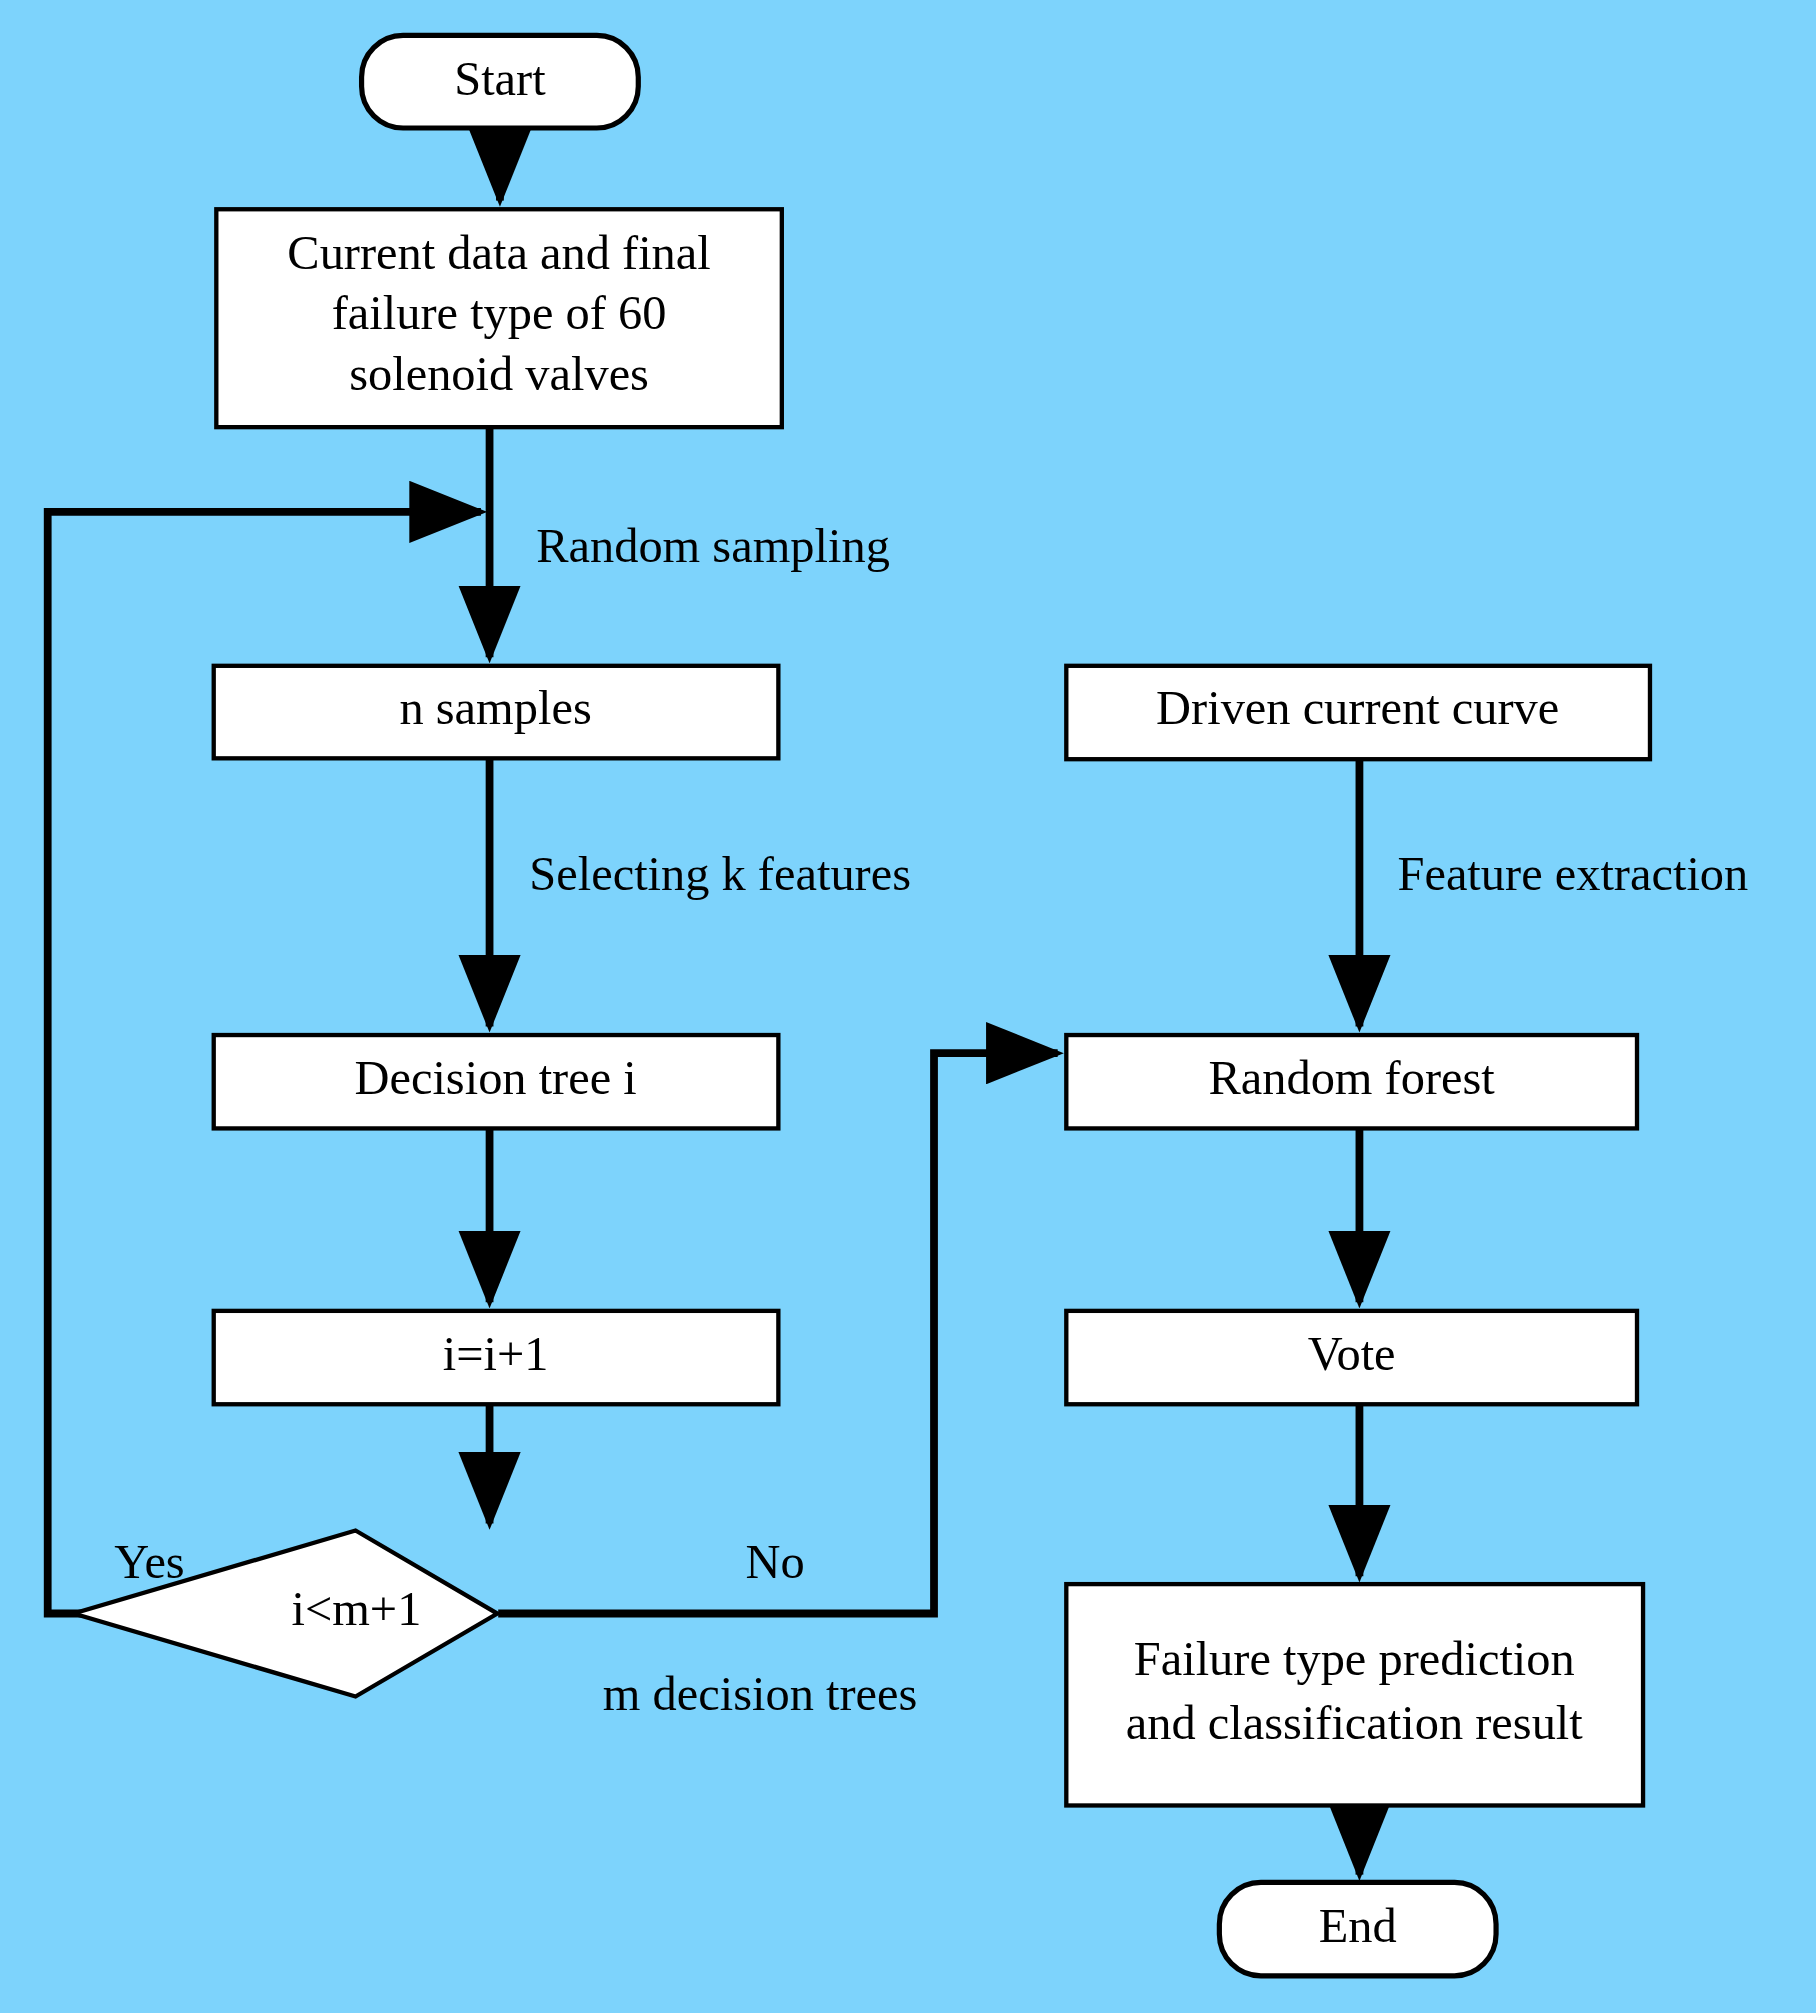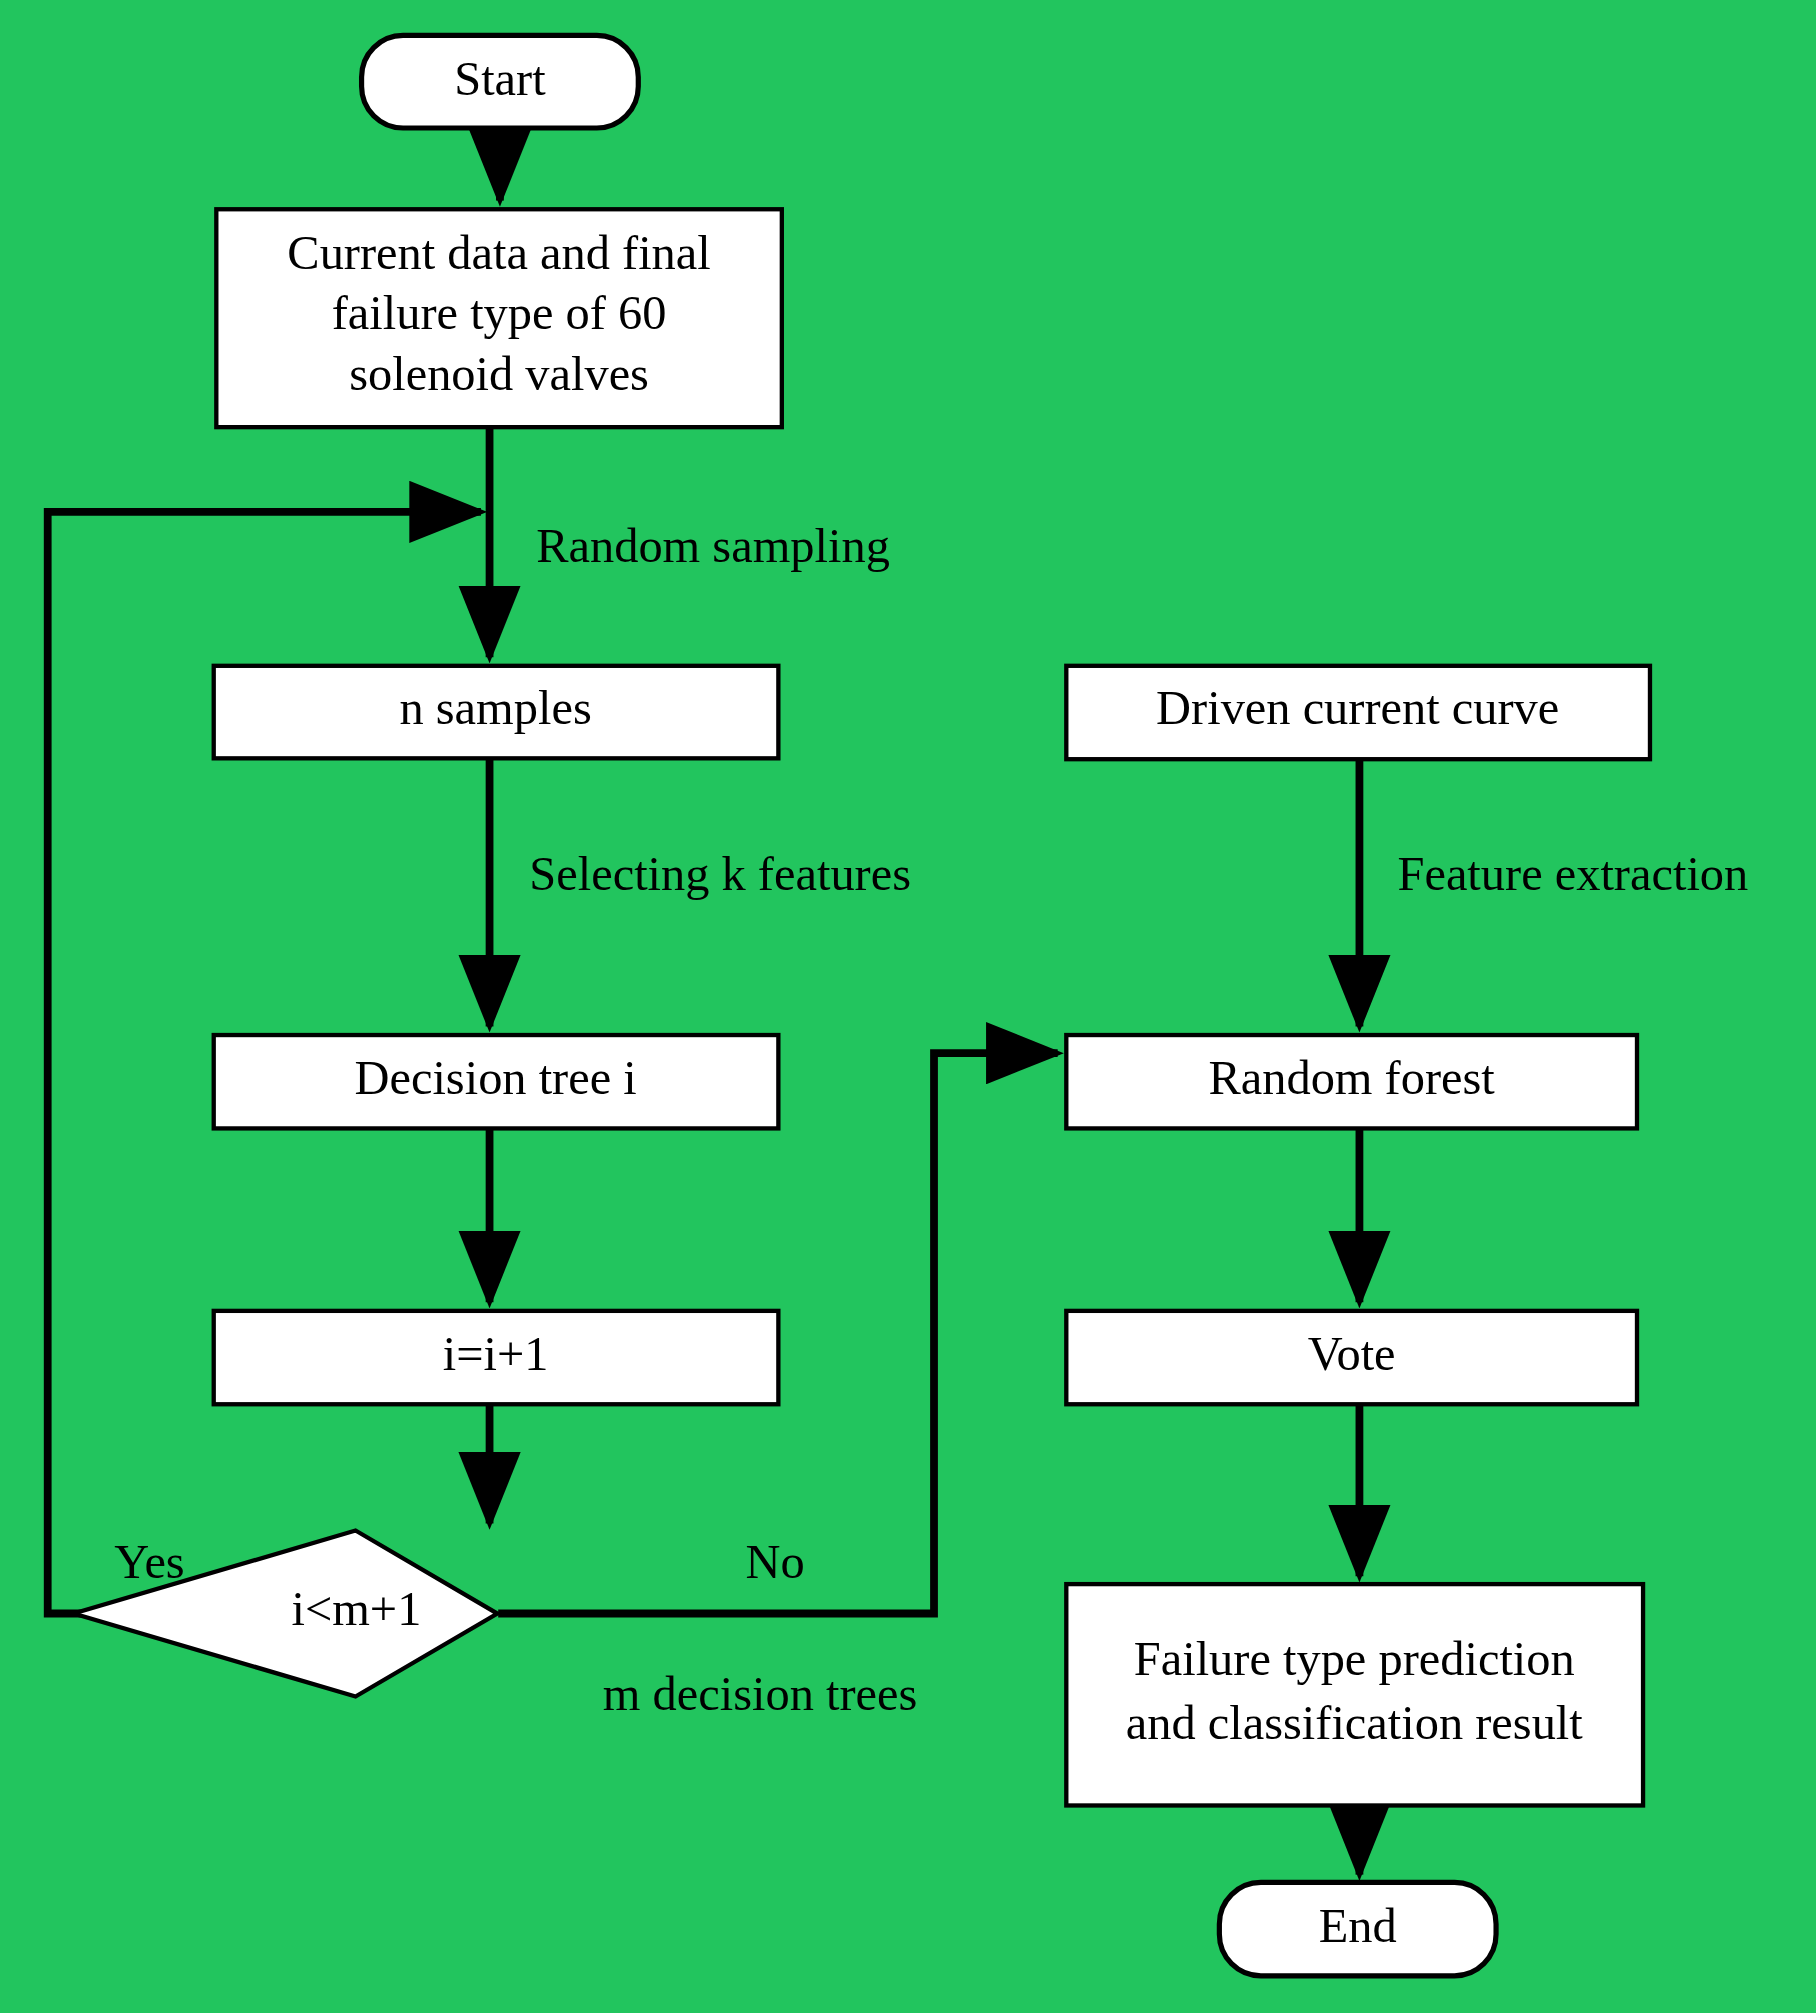--- a/index.html
+++ b/index.html
@@ -4,21 +4,21 @@
 <style>
   html, body {
     margin: 0;
     padding: 0;
     background: #ffffff;
   }
   #flow-root {
     position: relative;
     width: 1817px;
     height: 2013px;
-    background: #22c55e;
+    background: #7dd3fc;
     font-family: "Liberation Serif", "DejaVu Serif", serif;
   }
   svg#flow-svg {
     position: absolute;
     top: 0;
     left: 0;
     width: 1817px;
     height: 2013px;
     display: block;
   }

